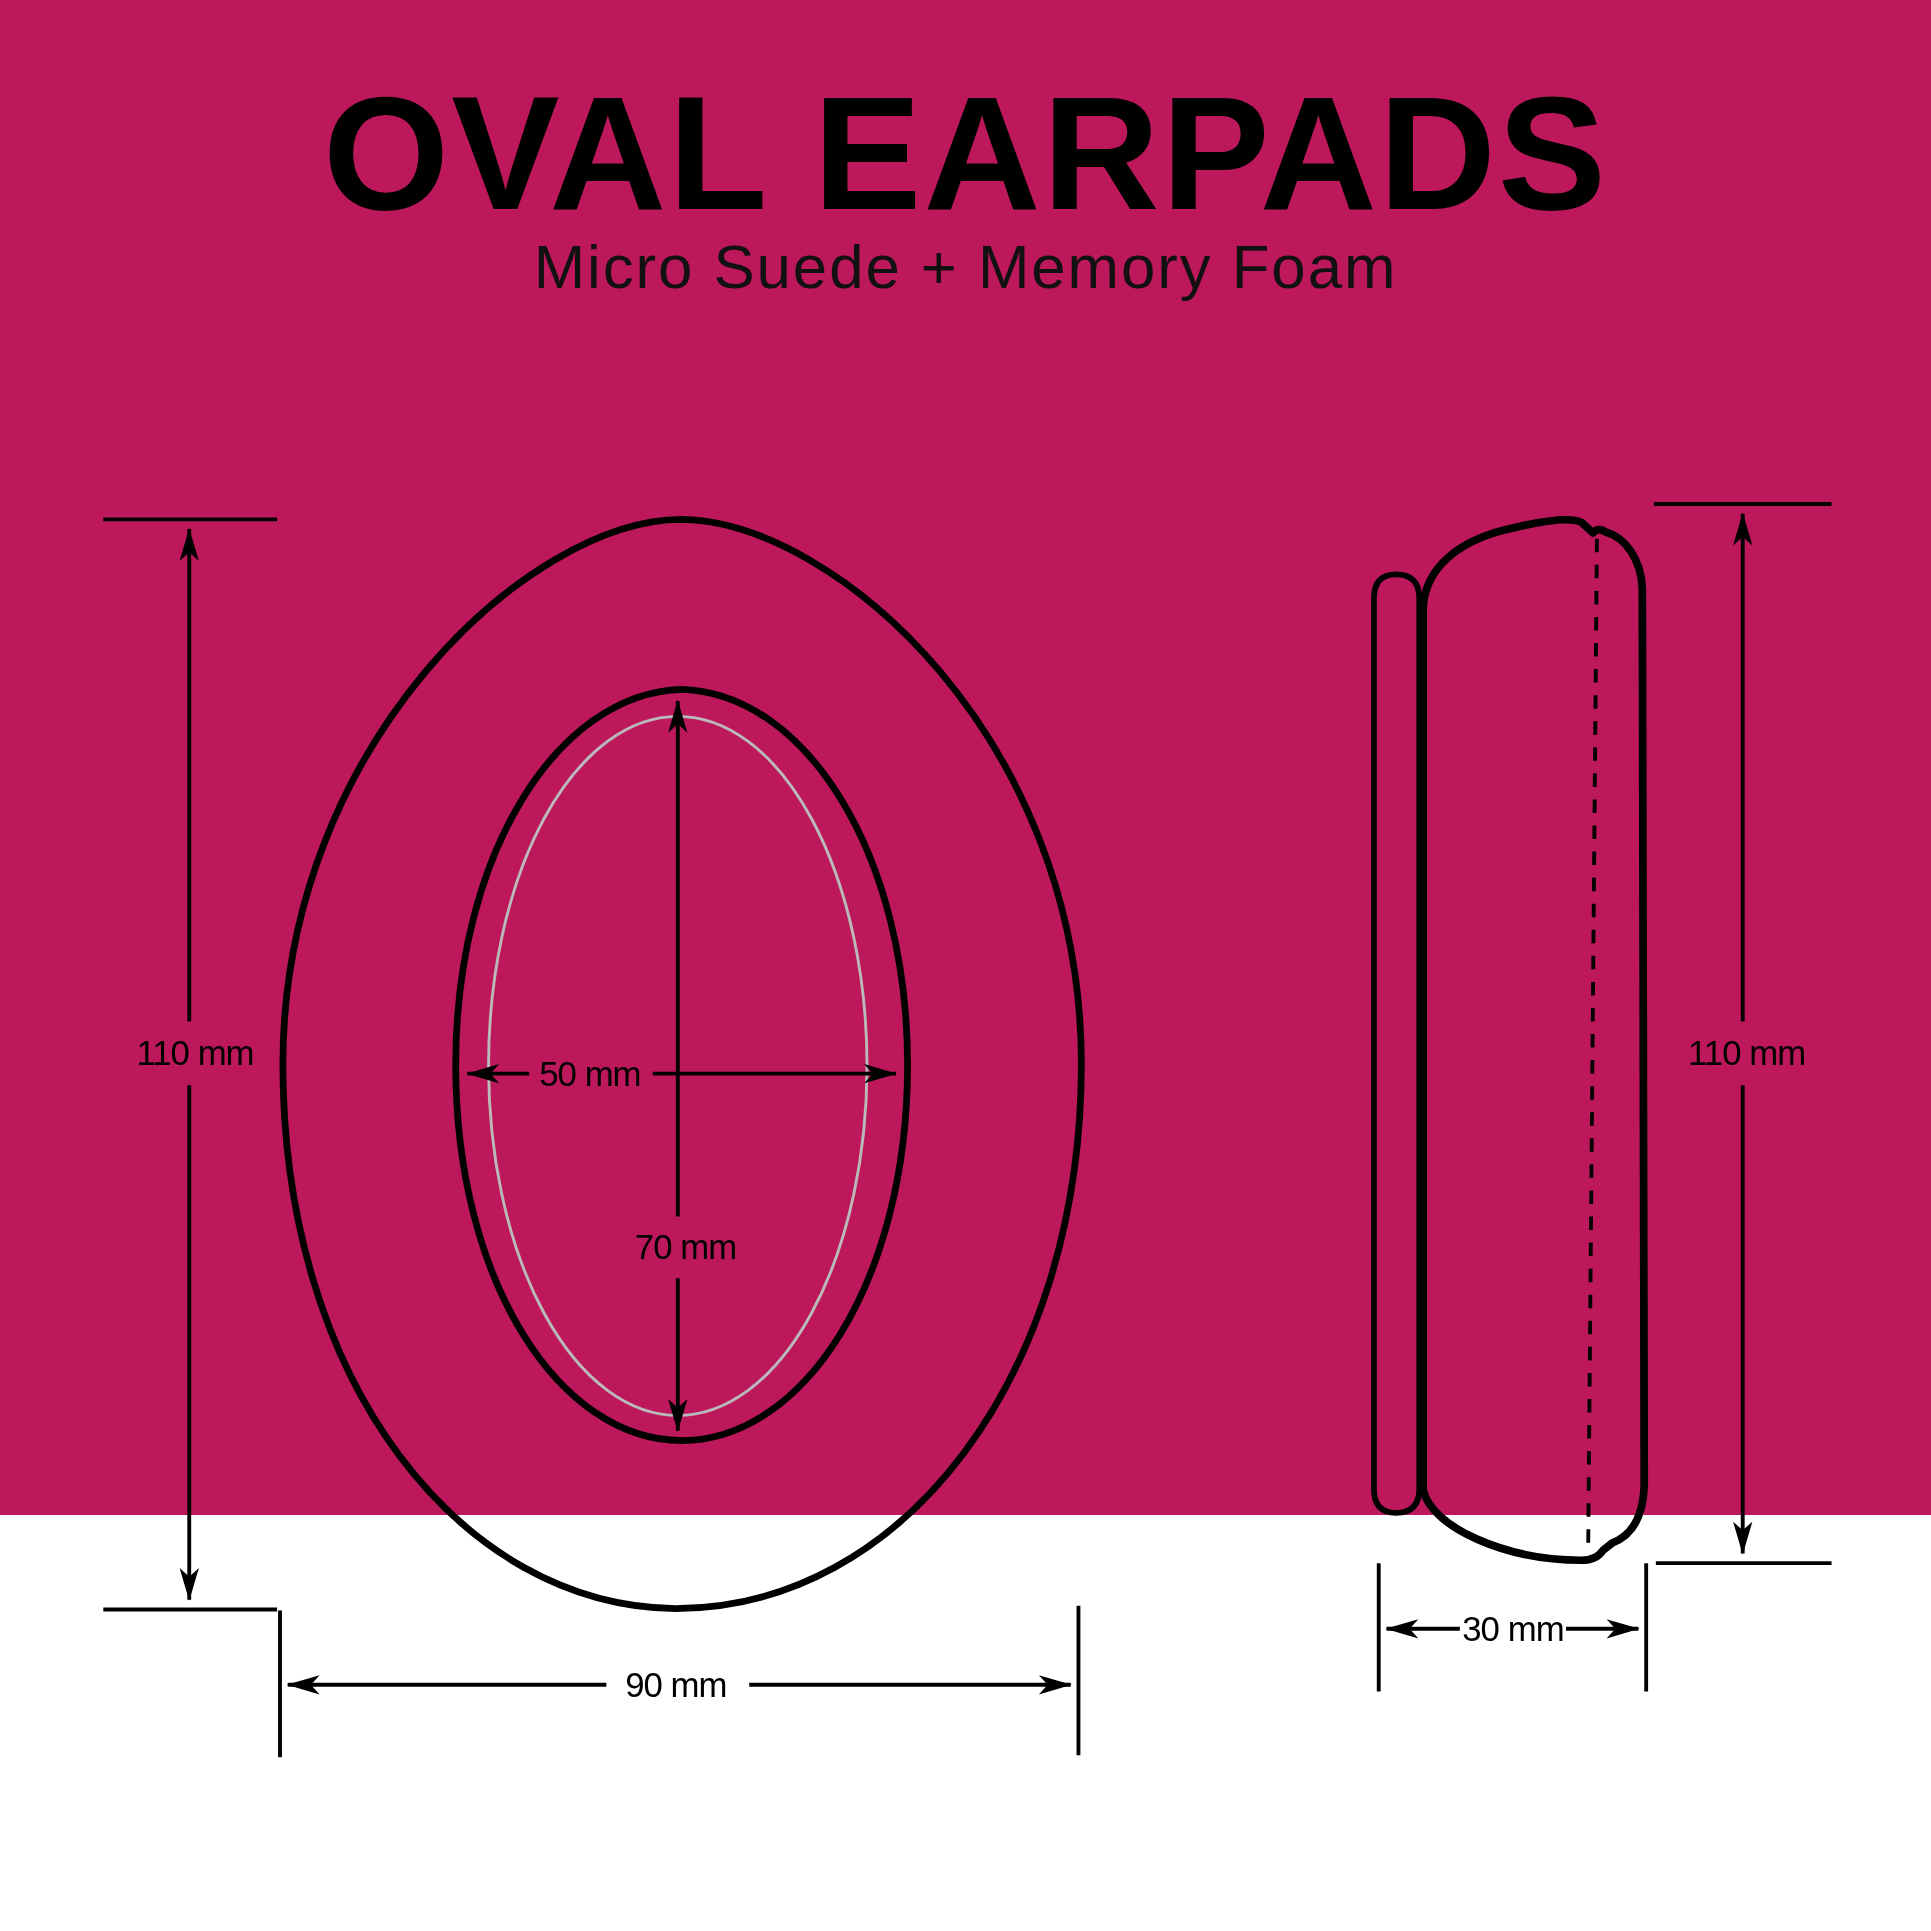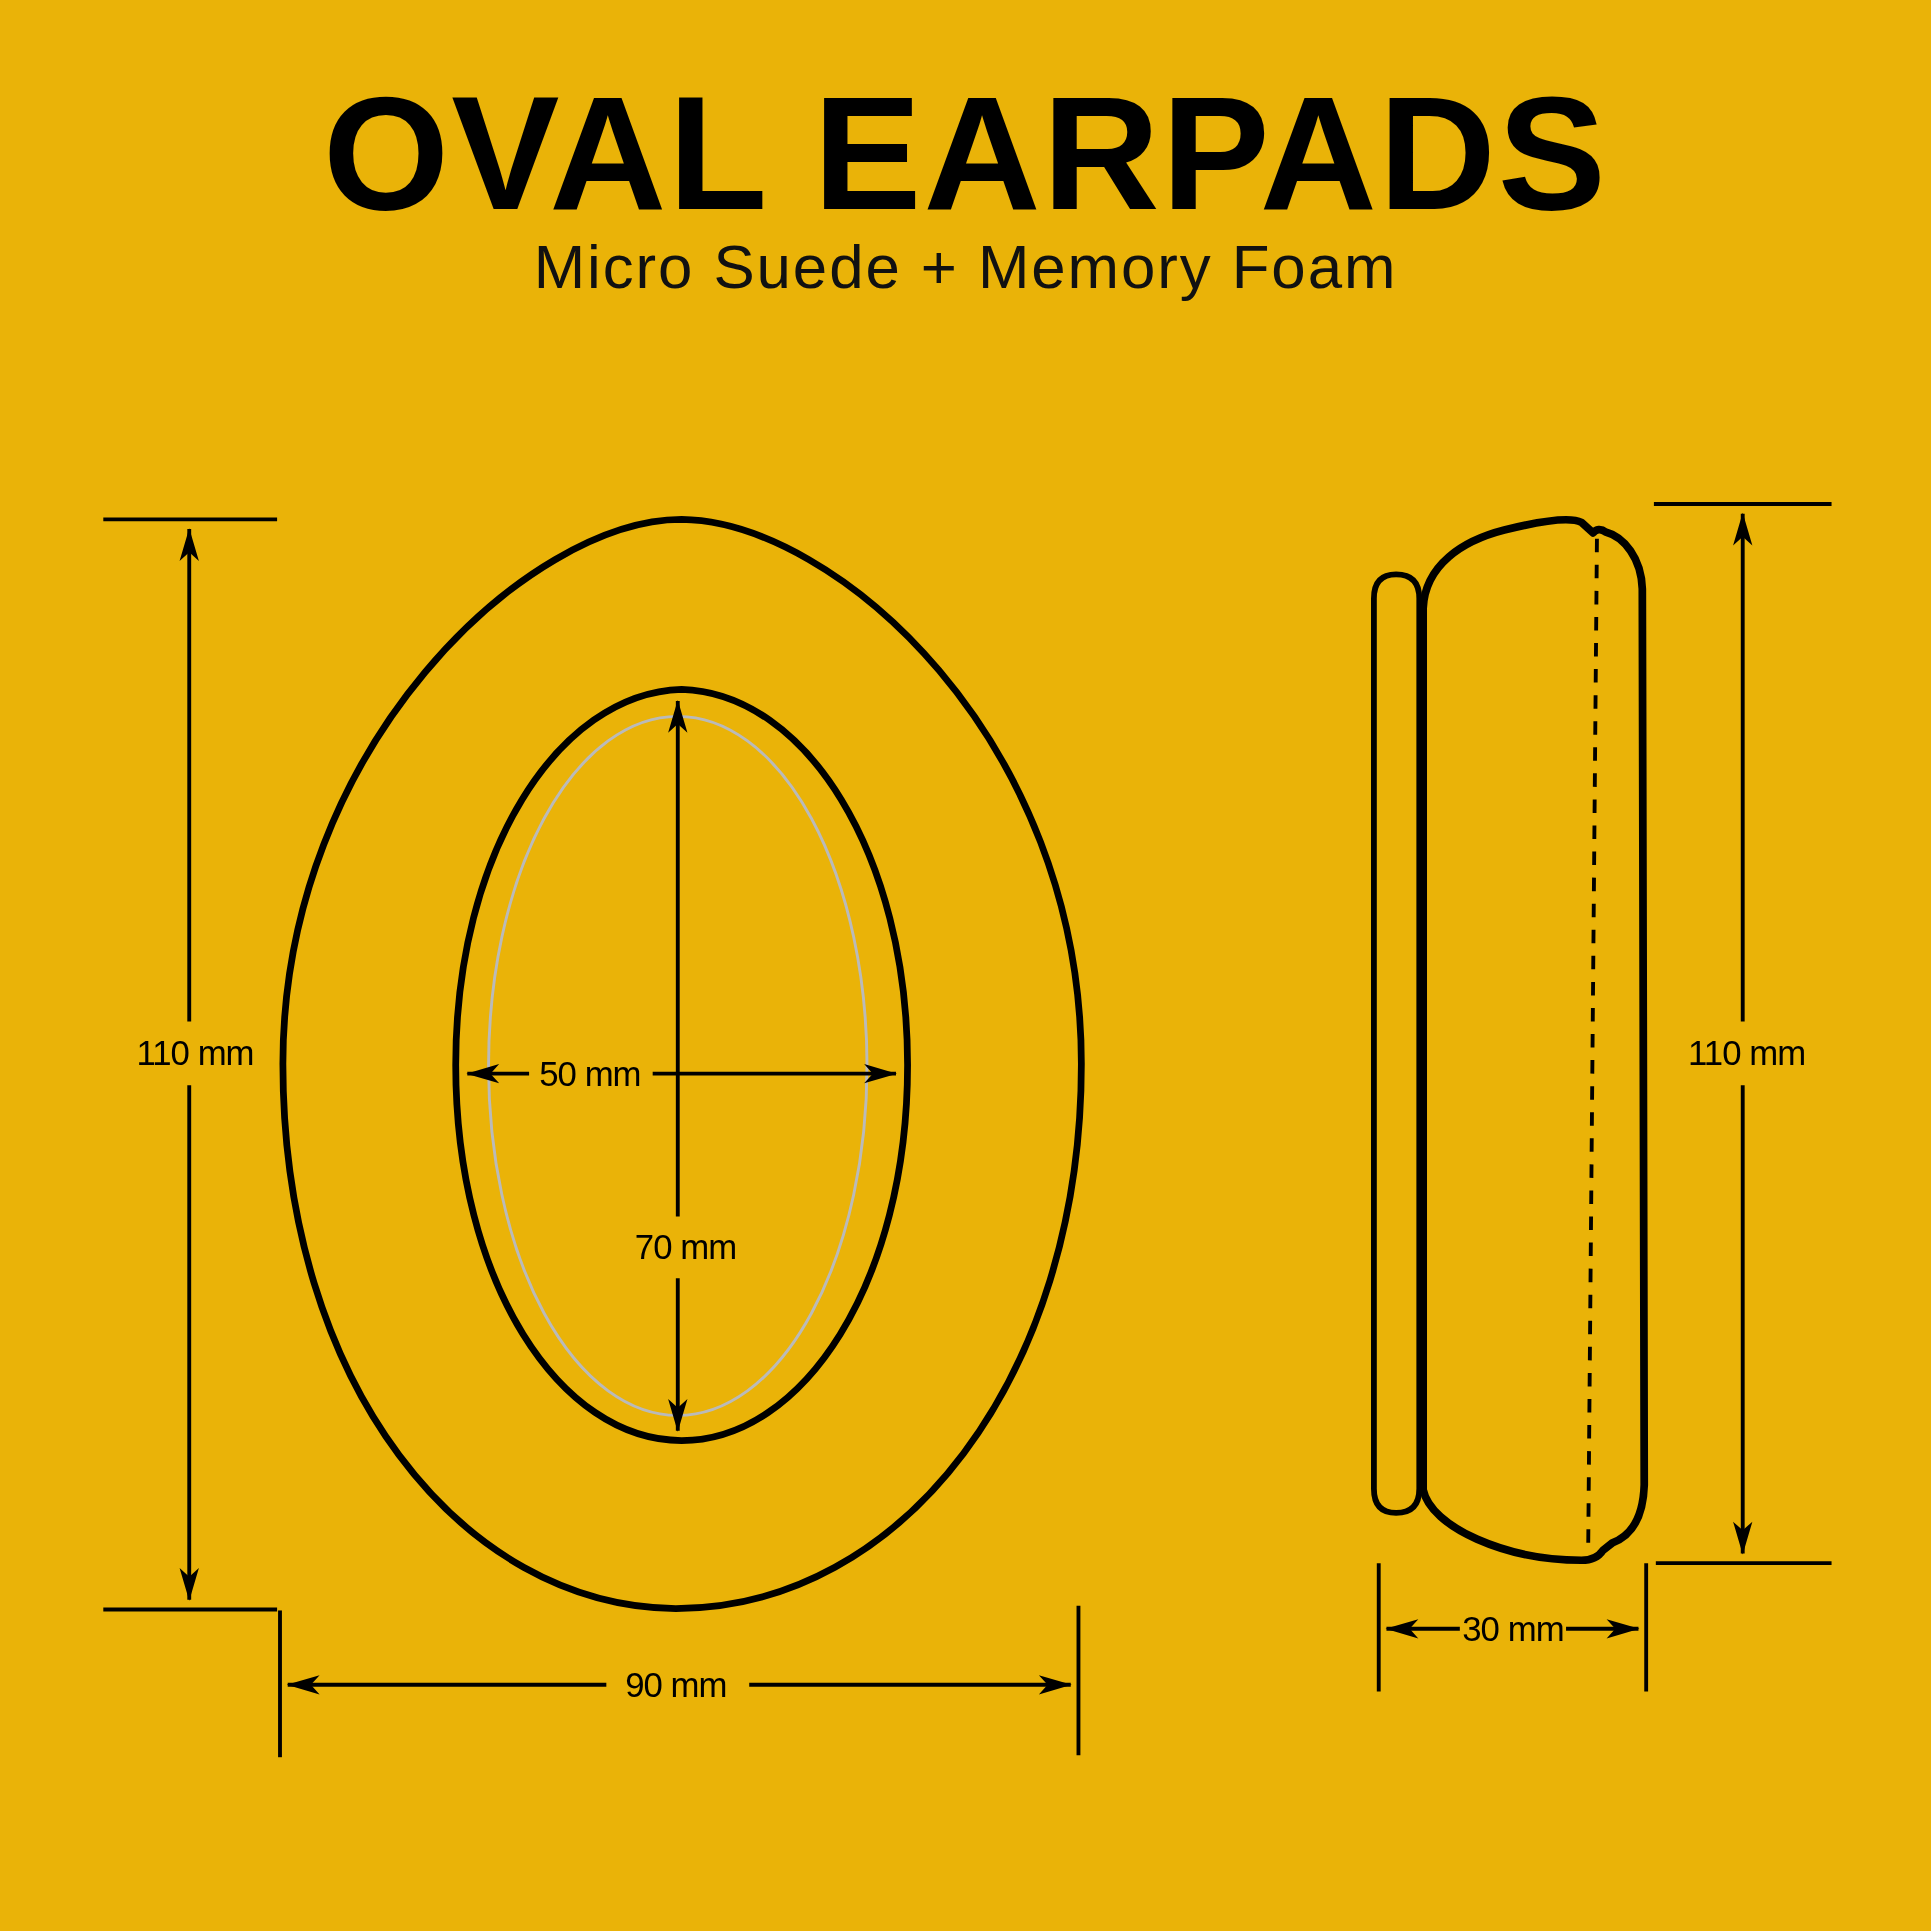--- a/index.html
+++ b/index.html
@@ -7,22 +7,22 @@
     padding: 0;
     background: #ffffff;
     width: 1931px;
     height: 1931px;
     overflow: hidden;
     font-family: "Liberation Sans", sans-serif;
   }
   #canvas {
     position: relative;
     width: 1931px;
-    height: 1931px;
-    background: #eab308;
+    height: 1515px;
+    background: #be185d;
   }
   svg { display: block; }
   .title-text {
     font-family: "Liberation Sans", sans-serif;
     font-weight: bold;
     font-size: 168px;
     letter-spacing: 2px;
     fill: #000000;
   }
   .subtitle-text {

